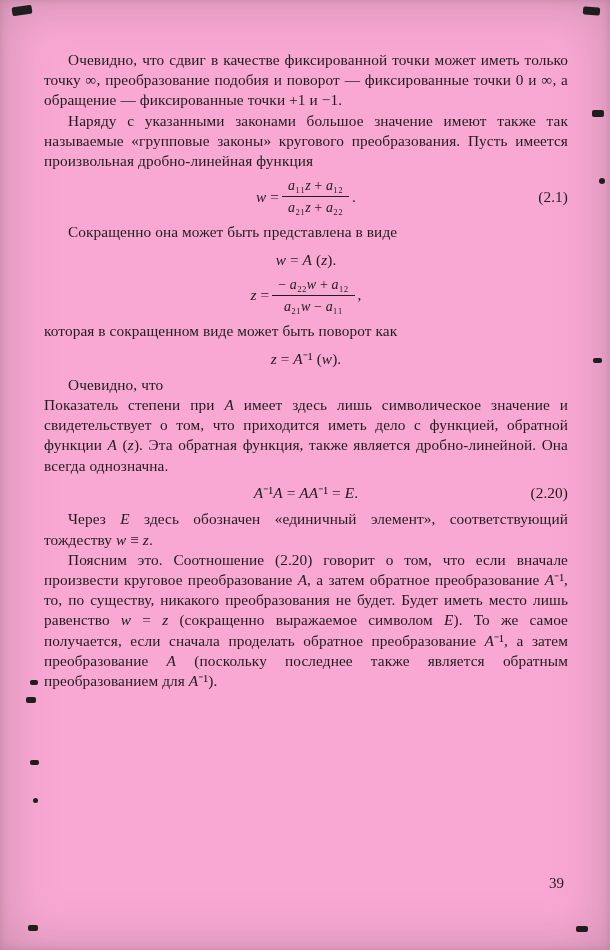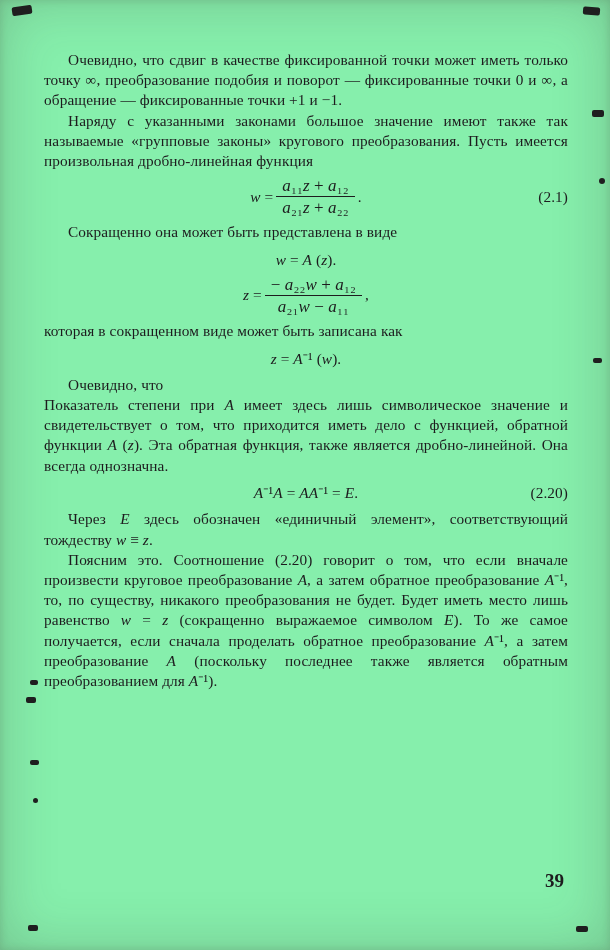--- a/index.html
+++ b/index.html
@@ -4,67 +4,67 @@
 <title>Scanned book page 39</title>
 <style>
   html,body{margin:0;padding:0;}
   body{
     width:610px;height:950px;overflow:hidden;
     background:#cfcdc8;
     font-family:"Liberation Serif", serif;
   }
   .page{
     position:relative;width:610px;height:950px;
-    background:#86efac;
+    background:#f9a8d4;
     box-shadow: inset 0 0 55px rgba(60,58,52,0.25), inset 0 0 8px rgba(60,58,52,0.18);
     overflow:hidden;
   }
   .content{
     position:absolute;left:44px;top:50px;width:524px;
     color:#1d1c1e;
     font-size:15.3px;line-height:20.2px;
     letter-spacing:0.1px;
   }
   p.para{margin:0;text-align:justify;}
   p.para.indent{text-indent:24px;}
   i{font-style:italic;}
   .formula-row{position:relative;text-align:center;margin:6px 0;}
   .formula{display:inline-block;white-space:nowrap;}
   .ftext{vertical-align:middle;display:inline-block;}
   .frac{
     display:inline-block;vertical-align:middle;text-align:center;
-    margin:0 3px;font-size:17px;line-height:17px;
+    margin:0 3px;font-size:14px;line-height:17px;
   }
   .frac .num{display:block;padding:0 6px 2px;border-bottom:1.4px solid #1d1c1e;}
   .frac .den{display:block;padding:2px 6px 0;}
   .eq-tag{
     position:absolute;right:0;top:50%;transform:translateY(-50%);
     font-style:normal;
     margin-left:18px;
   }
   .page-number{
     position:absolute;right:46px;bottom:58px;
-    color:#1d1c1e;font-size:19px;font-weight:bold;
+    color:#1d1c1e;font-size:15px;
   }
   .mark{position:absolute;background:#1f1e1f;border-radius:2px;}
   .mark.round{border-radius:50%;}
 </style>
 </head>
 <body>
 
 <div class="page">
 
   <div class="content">
       <p class="para indent">Очевидно, что сдвиг в качестве фиксированной точки может иметь только точку ∞, преобразование подобия и поворот — фиксированные точки 0 и ∞, а обращение — фиксированные точки +1 и −1.</p>
       <p class="para indent">Наряду с указанными законами большое значение имеют также так называемые «групповые законы» кругового преобразования. Пусть имеется произвольная дробно-линейная функция</p>
       <div class="formula-row"><span class="formula"><span class="ftext"><i>w</i> = </span><span class="frac"><span class="num"><i>a</i>₁₁<i>z</i> + <i>a</i>₁₂</span><span class="den"><i>a</i>₂₁<i>z</i> + <i>a</i>₂₂</span></span><span class="ftext"> .</span></span><span class="eq-tag">(2.1)</span></div>
       <p class="para indent">Сокращенно она может быть представлена в виде</p>
       <div class="formula-row"><span class="formula"><span class="ftext"><i>w</i> = <i>A</i> (<i>z</i>).</span></span></div>
       <div class="formula-row"><span class="formula"><span class="ftext"><i>z</i> = </span><span class="frac"><span class="num">− <i>a</i>₂₂<i>w</i> + <i>a</i>₁₂</span><span class="den"><i>a</i>₂₁<i>w</i> − <i>a</i>₁₁</span></span><span class="ftext"> ,</span></span></div>
-      <p class="para">которая в сокращенном виде может быть записана как</p>
+      <p class="para">которая в сокращенном виде может быть поворот как</p>
       <div class="formula-row"><span class="formula"><span class="ftext"><i>z</i> = <i>A</i>⁻¹ (<i>w</i>).</span></span></div>
       <p class="para indent">Очевидно, что</p>
       <p class="para">Показатель степени при <i>A</i> имеет здесь лишь символическое значение и свидетельствует о том,  что  приходится иметь дело с функцией,  обратной  функции  <i>A</i> (<i>z</i>).  Эта обратная функция, также является дробно-линейной. Она всегда однозначна.</p>
       <div class="formula-row"><span class="formula"><span class="ftext"><i>A</i>⁻¹<i>A</i> = <i>AA</i>⁻¹ = <i>E</i>.</span></span><span class="eq-tag">(2.20)</span></div>
       <p class="para indent">Через <i>E</i> здесь обозначен «единичный элемент», соответствующий тождеству <i>w</i> ≡ <i>z</i>.</p>
       <p class="para indent">Поясним это. Соотношение (2.20) говорит о том, что если вначале произвести круговое преобразование <i>A</i>, а затем обратное преобразование <i>A</i>⁻¹, то, по существу, никакого преобразования не будет. Будет иметь место лишь равенство <i>w</i> = <i>z</i> (сокращенно выражаемое символом <i>E</i>). То же самое получается, если сначала проделать обратное преобразование <i>A</i>⁻¹, а затем преобразование <i>A</i> (поскольку последнее также является обратным преобразованием для <i>A</i>⁻¹).</p>
     </div>
 
   <div class="page-number">39</div>
 

